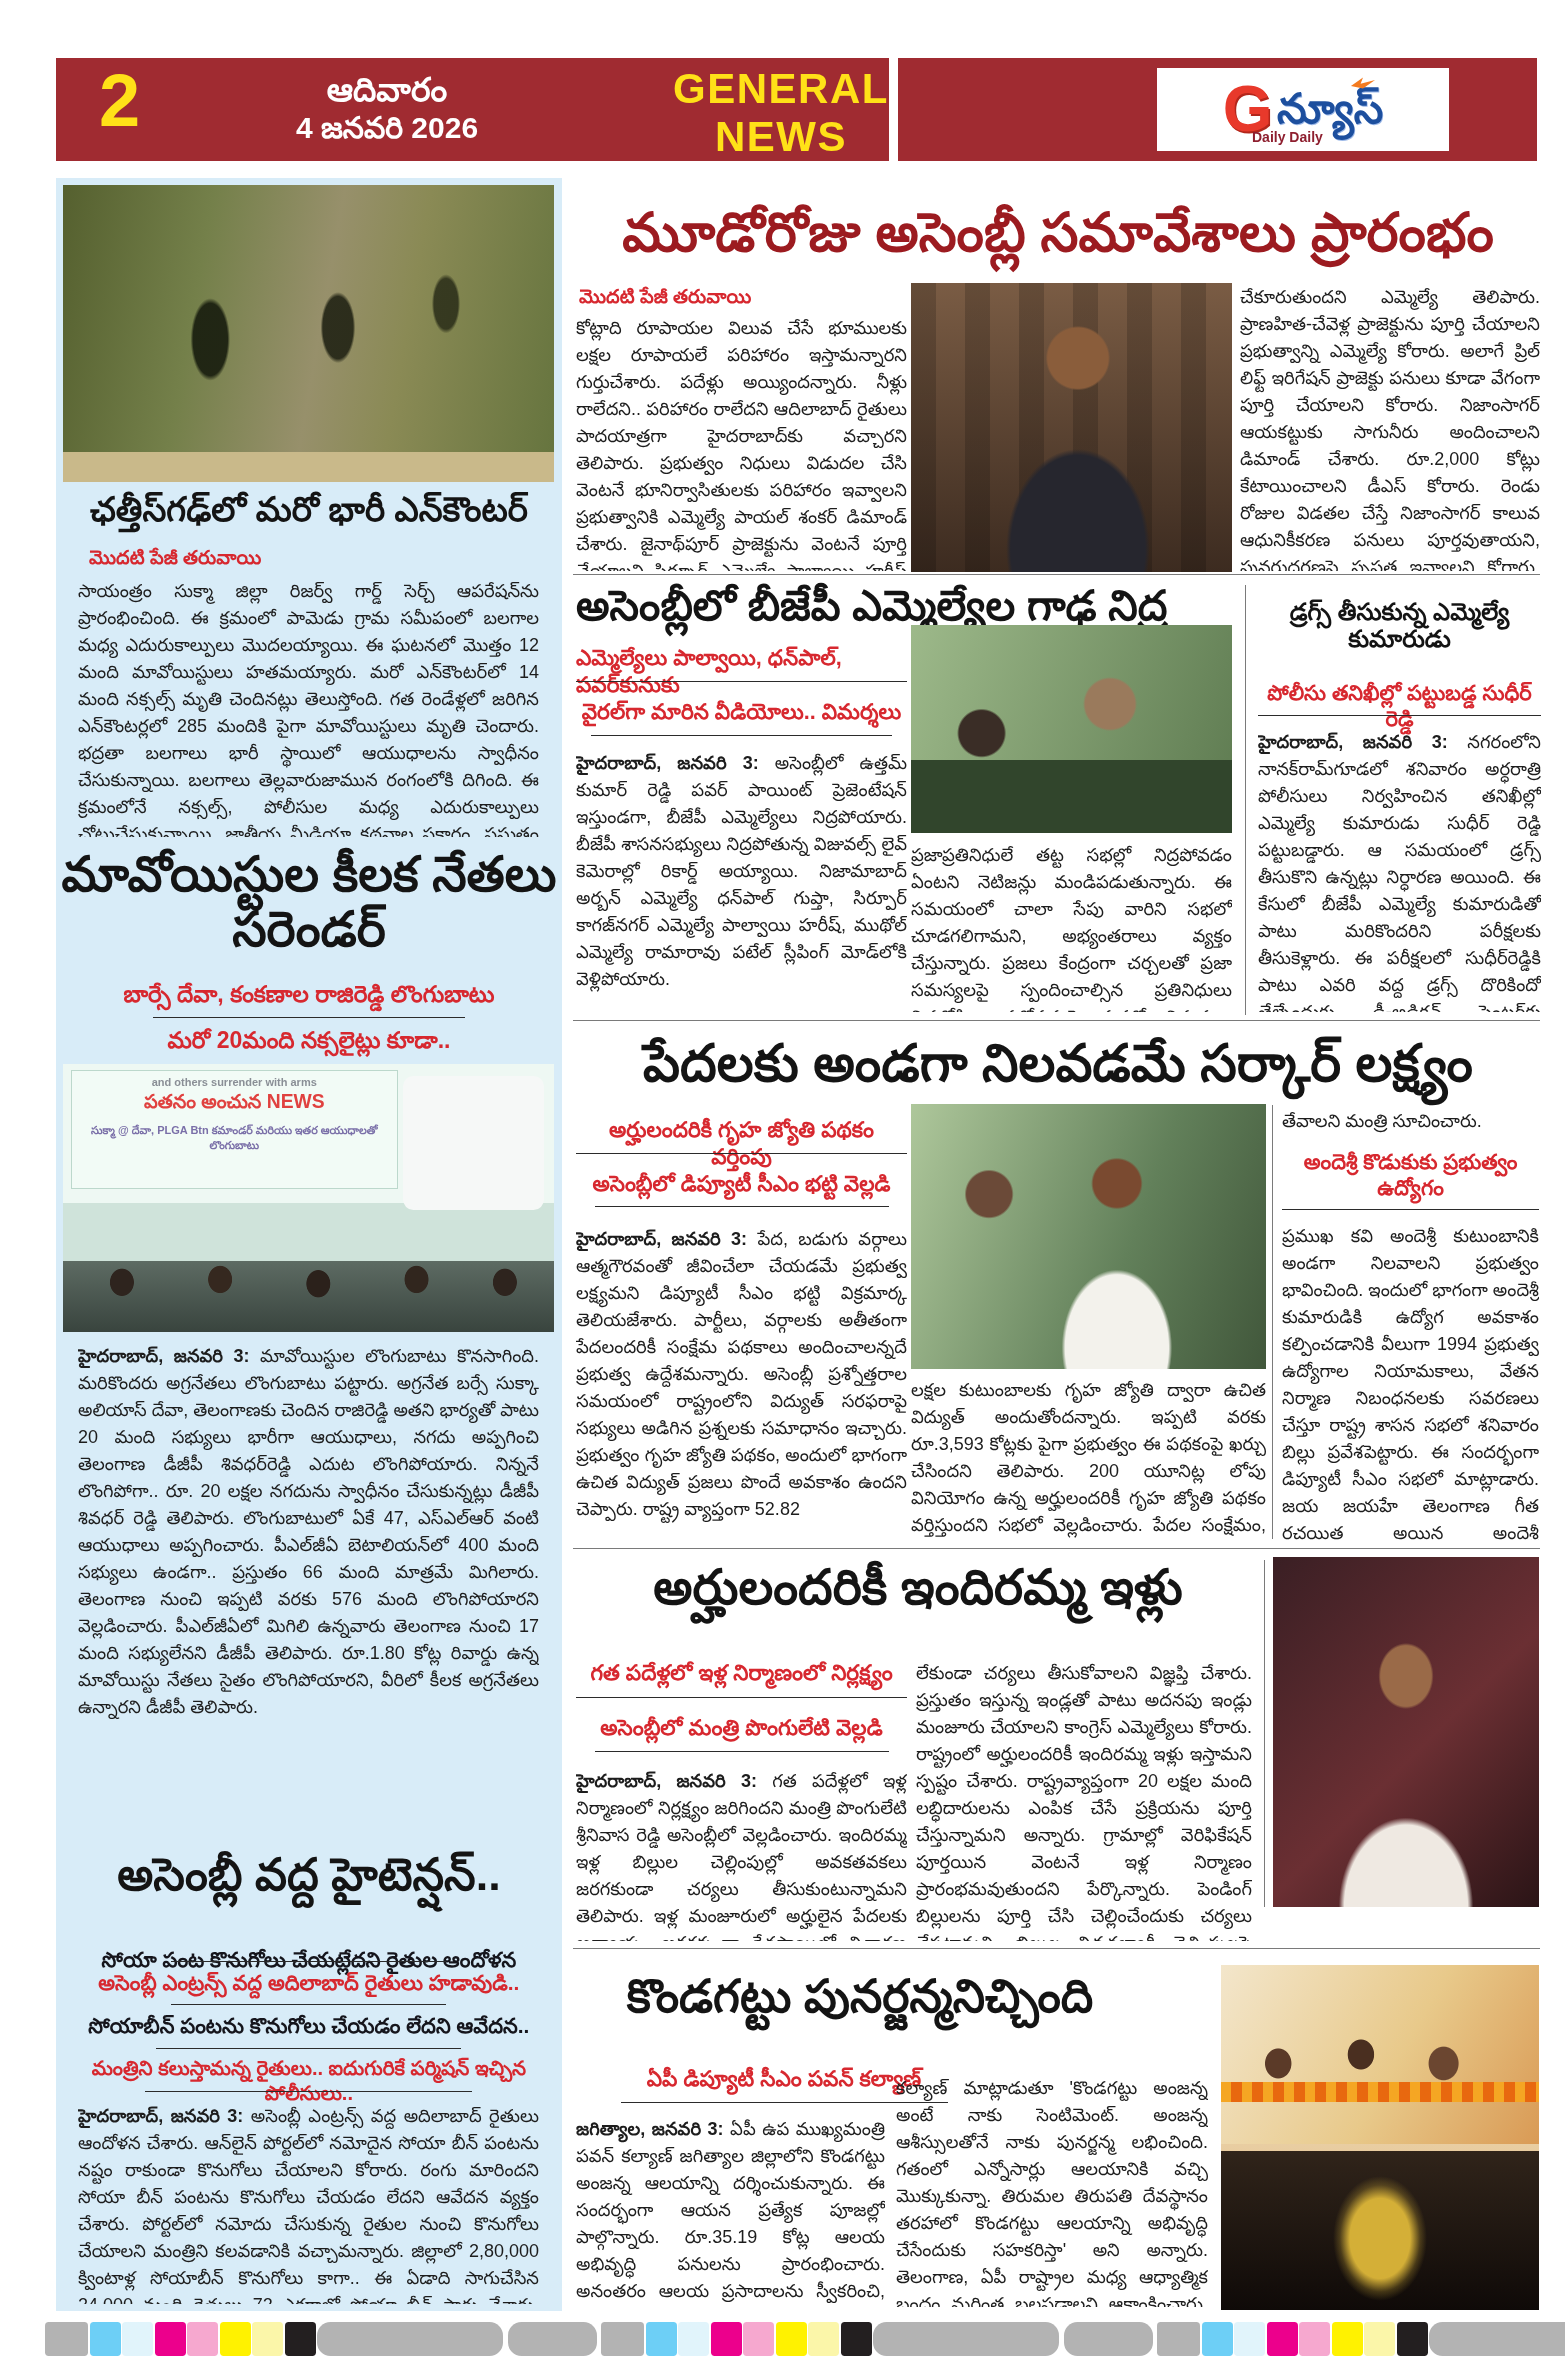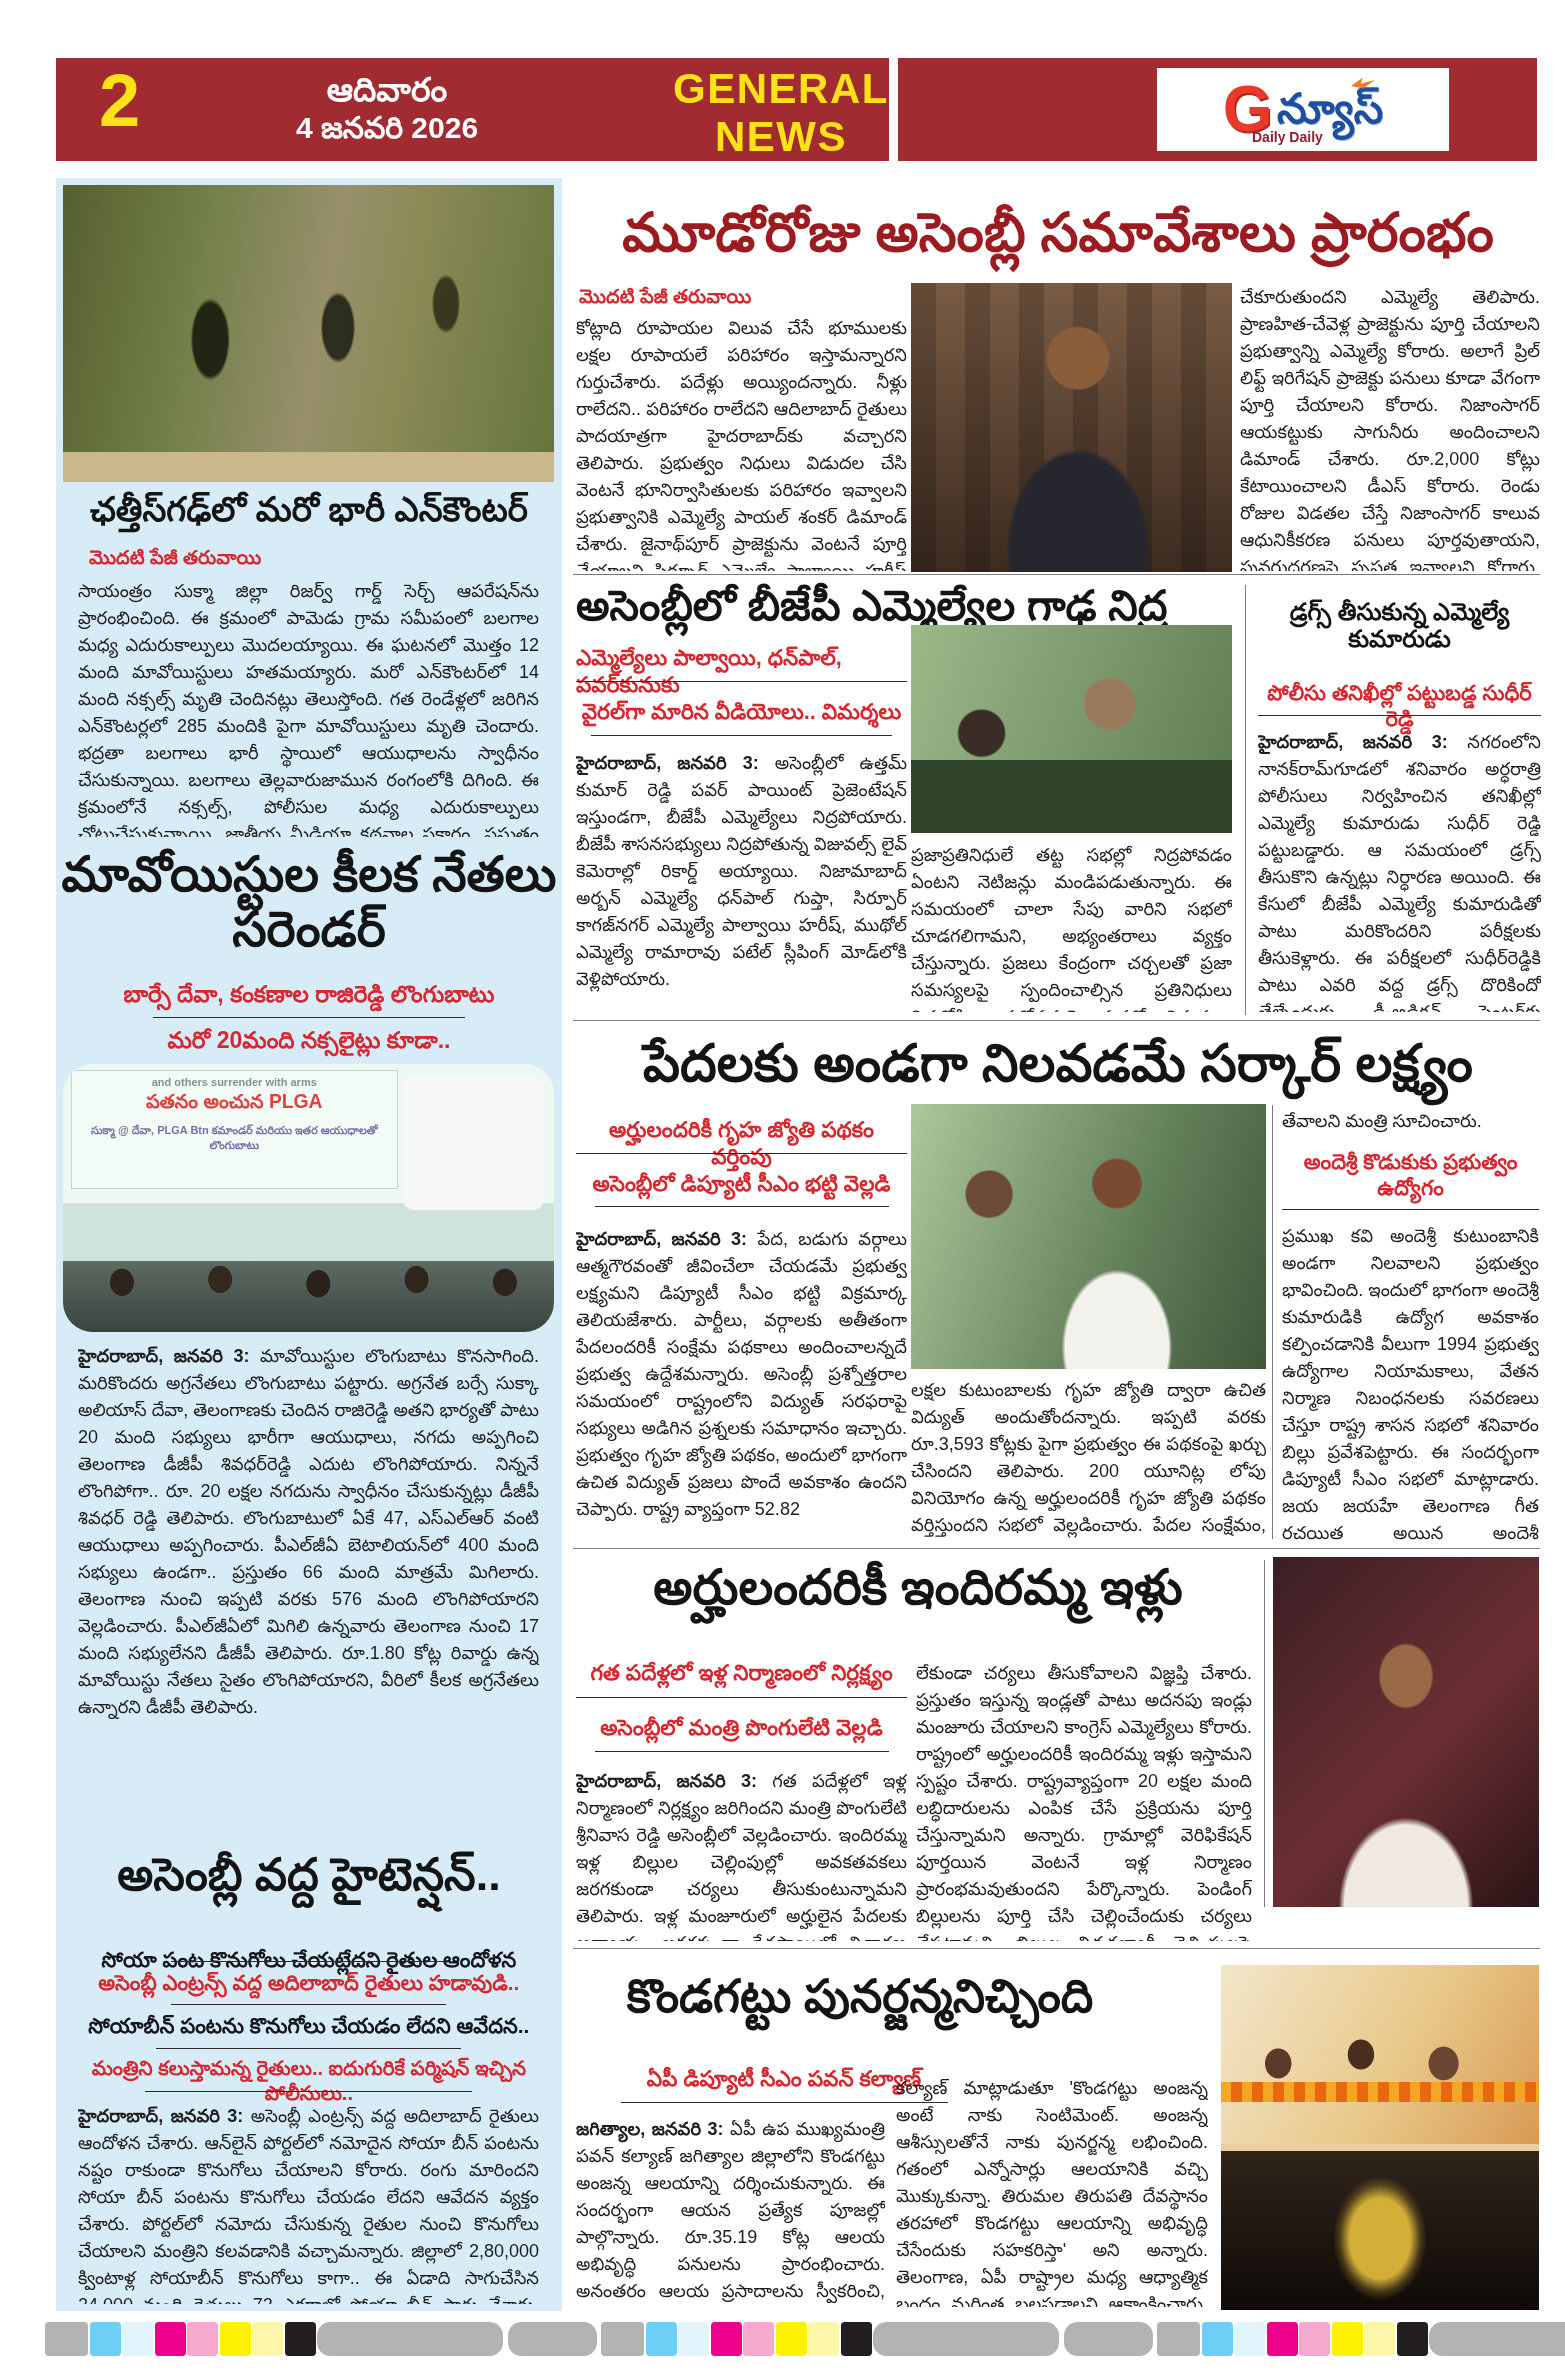--- a/index.html
+++ b/index.html
@@ -44,21 +44,21 @@
   .ph-assembly1{background:
     radial-gradient(52px 52px at 52% 26%, #8a5d3b 0 58%, transparent 62%),
     radial-gradient(112px 156px at 52% 92%, #26262e 0 60%, transparent 64%),
     repeating-linear-gradient(90deg, rgba(0,0,0,.18) 0 25px, transparent 25px 54px),
     linear-gradient(#7a5c44,#3c2b20);}
   .ph-assembly2{background:
     radial-gradient(45px 45px at 62% 38%, #9a7a5c 0 55%, transparent 60%),
     radial-gradient(41px 41px at 22% 52%, #3a2d26 0 55%, transparent 60%),
     linear-gradient(to top, #31452c 0 35%, transparent 35%),
     linear-gradient(110deg,#9db98a,#5d7a50);}
-  .ph-press{background:linear-gradient(#eef8f3 0 52%, #cfe3da 52%);border-radius:30px;}
+  .ph-press{background:linear-gradient(#eef8f3 0 52%, #cfe3da 52%);}
   .ph-press .banner{position:absolute;left:7.4px;top:6px;width:327px;height:119px;background:#f2fbf6;border:0.7px solid #bcd8cc;padding:4.5px 7.4px;box-sizing:border-box;text-align:center;}
   .ph-press .b-en{font-size:11px;color:#8a8f96;font-weight:bold;}
   .ph-press .b-te{font-size:19.3px;color:#e0413f;font-weight:bold;margin-top:3px;}
   .ph-press .b-sub{font-size:11px;color:#7a6fa8;font-weight:bold;margin-top:6px;line-height:1.4;}
   .ph-press .canopy{position:absolute;right:10.4px;top:12px;width:141px;height:134px;background:#f6f8f7;border-radius:10.4px;}
   .ph-press .crowd{position:absolute;left:0;bottom:0;width:100%;height:71px;background:
     radial-gradient(19.3px 22px at 12% 30%, #2e241e 0 60%, transparent 64%),
     radial-gradient(19.3px 22px at 32% 26%, #35281f 0 60%, transparent 64%),
     radial-gradient(19.3px 22px at 52% 32%, #2b211b 0 60%, transparent 64%),
     radial-gradient(19.3px 22px at 72% 26%, #31261e 0 60%, transparent 64%),
@@ -124,21 +124,21 @@
     <div class="body abs" style="left:22px;top:400px;width:461px;height:259px;">సాయంత్రం సుక్మా జిల్లా రిజర్వ్ గార్డ్ సెర్చ్ ఆపరేషన్‌ను ప్రారంభించింది. ఈ క్రమంలో పామెడు గ్రామ సమీపంలో బలగాల మధ్య ఎదురుకాల్పులు మొదలయ్యాయి. ఈ ఘటనలో మొత్తం 12 మంది మావోయిస్టులు హతమయ్యారు. మరో ఎన్‌కౌంటర్‌లో 14 మంది నక్సల్స్ మృతి చెందినట్లు తెలుస్తోంది. గత రెండేళ్లలో జరిగిన ఎన్‌కౌంటర్లలో 285 మందికి పైగా మావోయిస్టులు మృతి చెందారు. భద్రతా బలగాలు భారీ స్థాయిలో ఆయుధాలను స్వాధీనం చేసుకున్నాయి. బలగాలు తెల్లవారుజామున రంగంలోకి దిగింది. ఈ క్రమంలోనే నక్సల్స్, పోలీసుల మధ్య ఎదురుకాల్పులు చోటుచేసుకున్నాయి. జాతీయ మీడియా కథనాల ప్రకారం, ప్రస్తుతం ఆ ప్రాంతంలో కాల్పులు కొనసాగుతున్నాయి.</div>
 
     <div class="hl abs" style="left:0;top:669px;width:100%;font-size:49px;">మావోయిస్టుల కీలక నేతలు సరెండర్</div>
     <div class="sub abs" style="left:0;top:802px;width:100%;font-size:23px;">బార్సే దేవా, కంకణాల రాజిరెడ్డి లొంగుబాటు</div>
     <div class="rule abs" style="left:97px;top:839px;width:312px;"></div>
     <div class="sub abs" style="left:0;top:848px;width:100%;font-size:23px;">మరో 20మంది నక్సలైట్లు కూడా..</div>
 
     <div class="photo ph-press" style="left:7.4px;top:886px;width:491px;height:268px;">
       <div class="banner">
         <div class="b-en">and others surrender with arms</div>
-        <div class="b-te">పతనం అంచున PLGA</div>
+        <div class="b-te">పతనం అంచున NEWS</div>
         <div class="b-sub">సుక్మా @ దేవా, PLGA Btn కమాండర్ మరియు ఇతర ఆయుధాలతో లొంగుబాటు</div>
       </div>
       <div class="canopy"></div>
       <div class="crowd"></div>
     </div>
 
     <div class="body abs" style="left:22px;top:1165px;width:461px;height:488px;">
       <b class="dl">హైదరాబాద్, జనవరి 3:</b>
       <span>మావోయిస్టుల లొంగుబాటు కొనసాగింది. మరికొందరు అగ్రనేతలు లొంగుబాటు పట్టారు. అగ్రనేత బర్సే సుక్కా అలియాస్ దేవా, తెలంగాణకు చెందిన రాజిరెడ్డి అతని భార్యతో పాటు 20 మంది సభ్యులు భారీగా ఆయుధాలు, నగదు అప్పగించి తెలంగాణ డీజీపీ శివధర్‌రెడ్డి ఎదుట లొంగిపోయారు. నిన్ననే లొంగిపోగా.. రూ. 20 లక్షల నగదును స్వాధీనం చేసుకున్నట్లు డీజీపీ శివధర్ రెడ్డి తెలిపారు. లొంగుబాటులో ఏకే 47, ఎస్ఎల్ఆర్ వంటి ఆయుధాలు అప్పగించారు. పీఎల్‌జీఏ బెటాలియన్‌లో 400 మంది సభ్యులు ఉండగా.. ప్రస్తుతం 66 మంది మాత్రమే మిగిలారు. తెలంగాణ నుంచి ఇప్పటి వరకు 576 మంది లొంగిపోయారని వెల్లడించారు. పీఎల్‌జీఏలో మిగిలి ఉన్నవారు తెలంగాణ నుంచి 17 మంది సభ్యులేనని డీజీపీ తెలిపారు. రూ.1.80 కోట్ల రివార్డు ఉన్న మావోయిస్టు నేతలు సైతం లొంగిపోయారని, వీరిలో కీలక అగ్రనేతలు ఉన్నారని డీజీపీ తెలిపారు.</span>
     </div>

